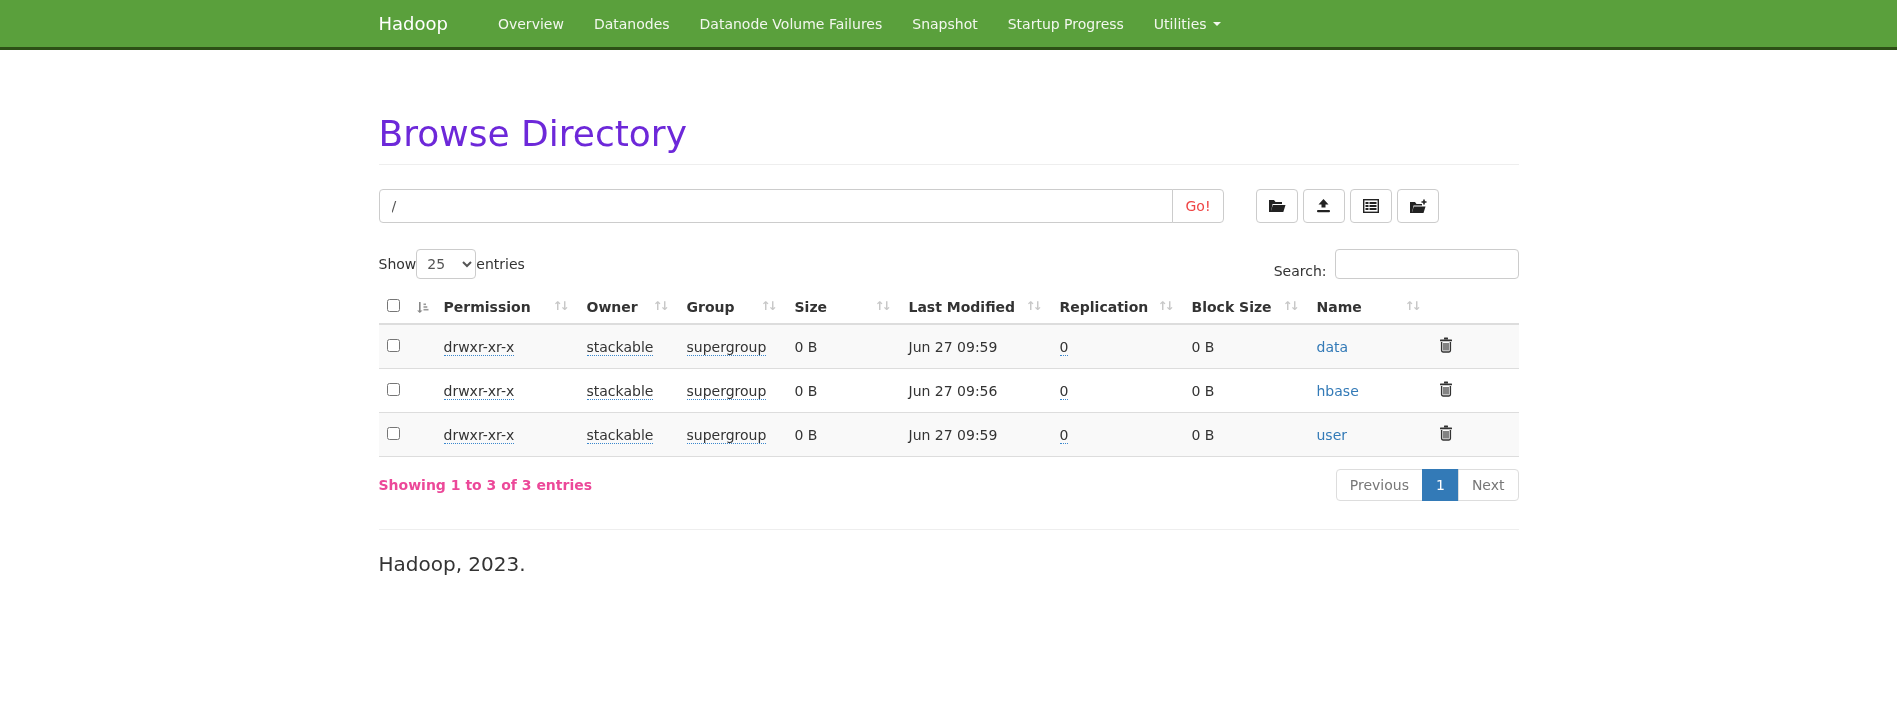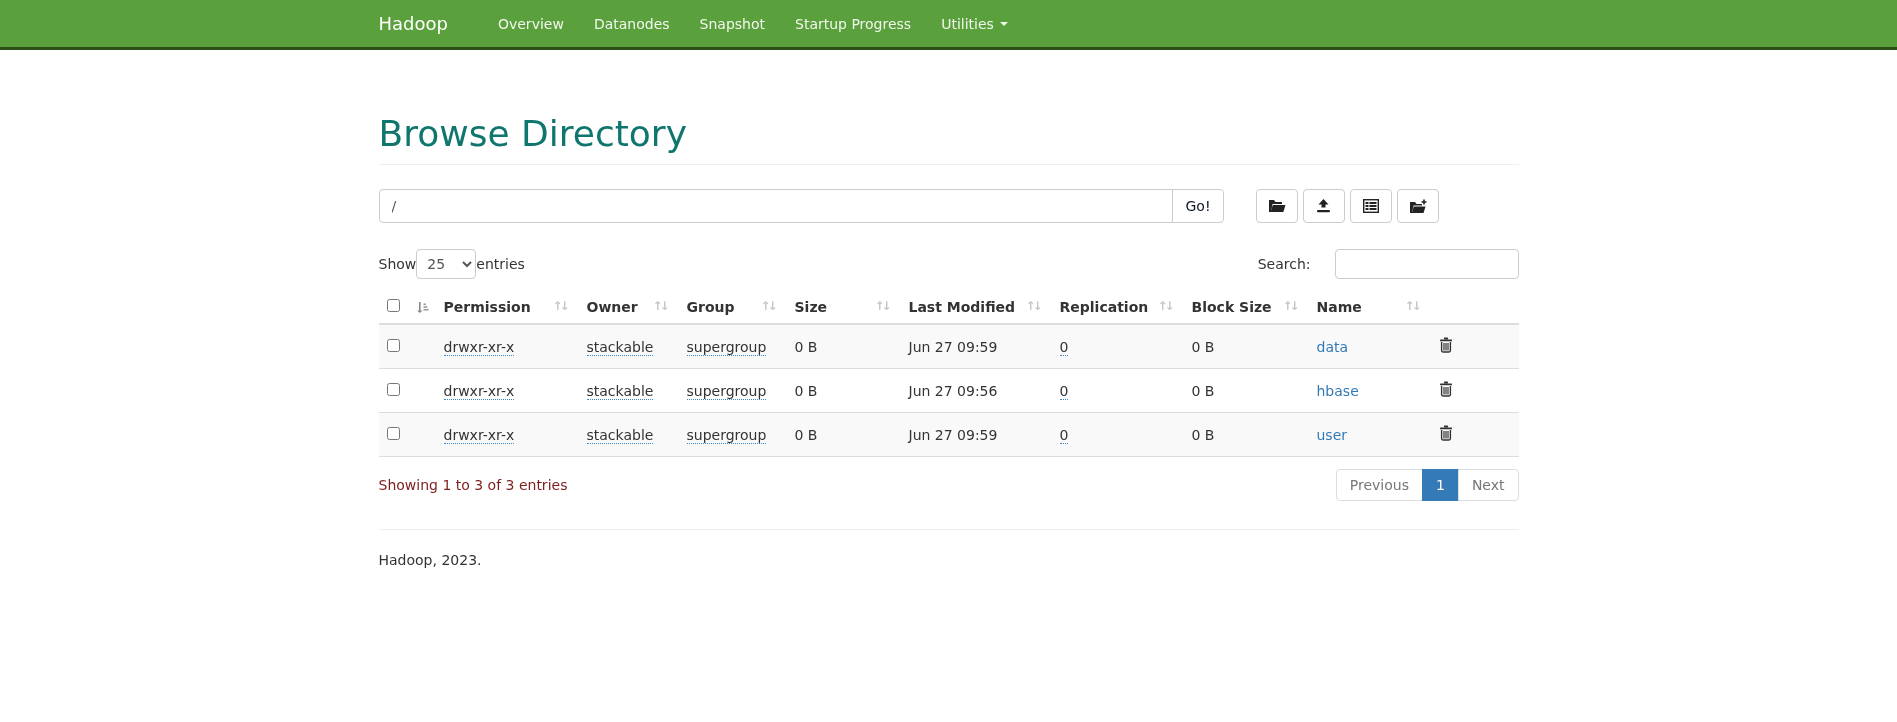--- a/index.html
+++ b/index.html
@@ -28,55 +28,55 @@
     color: #f2f7ee; font-size: 14px; cursor: pointer; white-space: nowrap;
   }
   .caret {
     display: inline-block; width: 0; height: 0; margin-left: 6px;
     border-left: 4px solid transparent; border-right: 4px solid transparent;
     border-top: 4px solid #f2f7ee; vertical-align: middle;
   }
 
   
   .page-header { margin-top: 64px; padding-bottom: 10px; border-bottom: 1px solid #eee; }
-  .page-header h1 { font-size: 36px; font-weight: 400; color: #0f766e; line-height: 40px; }
+  .page-header h1 { font-size: 36px; font-weight: 400; color: #6d28d9; line-height: 40px; }
 
   
   .browse-row { display: flex; margin-top: 24px; align-items: flex-start; }
   .input-group { display: flex; width: 845px; }
   .path-input {
     flex: 1; height: 34px; padding: 6px 12px; font-size: 14px; color: #555;
     border: 1px solid #ccc; border-radius: 4px 0 0 4px; outline: none;
     font-family: inherit;
   }
   .go-btn {
     height: 34px; padding: 6px 12px; margin-left: -1px;
     background: #fff; border: 1px solid #ccc; border-radius: 0 4px 4px 0;
-    font-size: 14px; color: #0f172a; cursor: pointer; font-family: inherit;
+    font-size: 14px; color: #ef4444; cursor: pointer; font-family: inherit;
   }
   .icon-buttons { display: flex; gap: 5px; margin-left: 32px; }
   .icon-btn {
     width: 42px; height: 34px; background: #fff; border: 1px solid #ccc;
     border-radius: 4px; cursor: pointer; display: flex;
     align-items: center; justify-content: center;
   }
   .icon-btn svg { display: block; }
 
   
   .table-controls {
     display: flex; justify-content: space-between; align-items: center;
     margin-top: 26px;
   }
   .show-entries { display: flex; align-items: center; gap: 0; color: #333; }
   .page-size {
     height: 30px; width: 60px; border: 1px solid #ccc; border-radius: 4px;
     padding: 2px 6px; font-size: 14px; color: #555; background: #fff;
     font-family: inherit;
   }
-  .search-box { display: flex; align-items: center; gap: 24px; }
+  .search-box { display: flex; align-items: flex-end; gap: 8px; }
   .search-input {
     width: 184px; height: 30px; border: 1px solid #ccc; border-radius: 4px;
     padding: 4px 8px; font-size: 14px; outline: none; font-family: inherit;
   }
 
   
   table { width: 1140px; border-collapse: collapse; margin-top: 12px; table-layout: fixed; }
   thead th {
     text-align: left; font-weight: bold; font-size: 14px; color: #333;
     padding: 8px; border-bottom: 2px solid #ddd; cursor: pointer;
@@ -96,46 +96,49 @@
   .name-link { color: #337ab7; text-decoration: none; cursor: pointer; }
   .trash-btn { cursor: pointer; display: inline-block; }
   input[type="checkbox"] { width: 13px; height: 13px; cursor: pointer; }
   .col-check svg { vertical-align: -2px; margin-left: 12px; }
 
   
   .table-footer {
     display: flex; justify-content: space-between; align-items: center;
     margin-top: 12px;
   }
-  .dt-info { color: #7f1d1d; font-size: 14px; }
+  .dt-info { color: #ec4899; font-size: 14px; font-weight: bold; }
   .pagination { display: flex; list-style: none; }
   .pagination li {
     border: 1px solid #ddd; background: #fff; color: #777;
     padding: 7px 13px; font-size: 14px; cursor: pointer; margin-left: -1px;
   }
   .pagination li.first { border-radius: 4px 0 0 4px; margin-left: 0; }
   .pagination li.last { border-radius: 0 4px 4px 0; }
   .pagination li.active { background: #337ab7; border-color: #337ab7; color: #fff; }
 
   
   .footer-hr { border: none; border-top: 1px solid #eee; margin-top: 28px; }
-  .site-footer { margin-top: 22px; font-size: 14px; color: #333; }
+  .site-footer { margin-top: 22px; font-size: 20px; color: #333; }
 </style>
 </head>
 <body>
 
 <nav class="navbar">
   <div class="container nav-inner">
     <a class="brand">Hadoop</a>
     <ul class="nav">
       <li>
           <span>Overview</span>
         </li>
       <li>
           <span>Datanodes</span>
+        </li>
+      <li>
+          <span>Datanode Volume Failures</span>
         </li>
       <li>
           <span>Snapshot</span>
         </li>
       <li>
           <span>Startup Progress</span>
         </li>
       <li>
         <span>Utilities</span>
         <span class="caret"></span>

